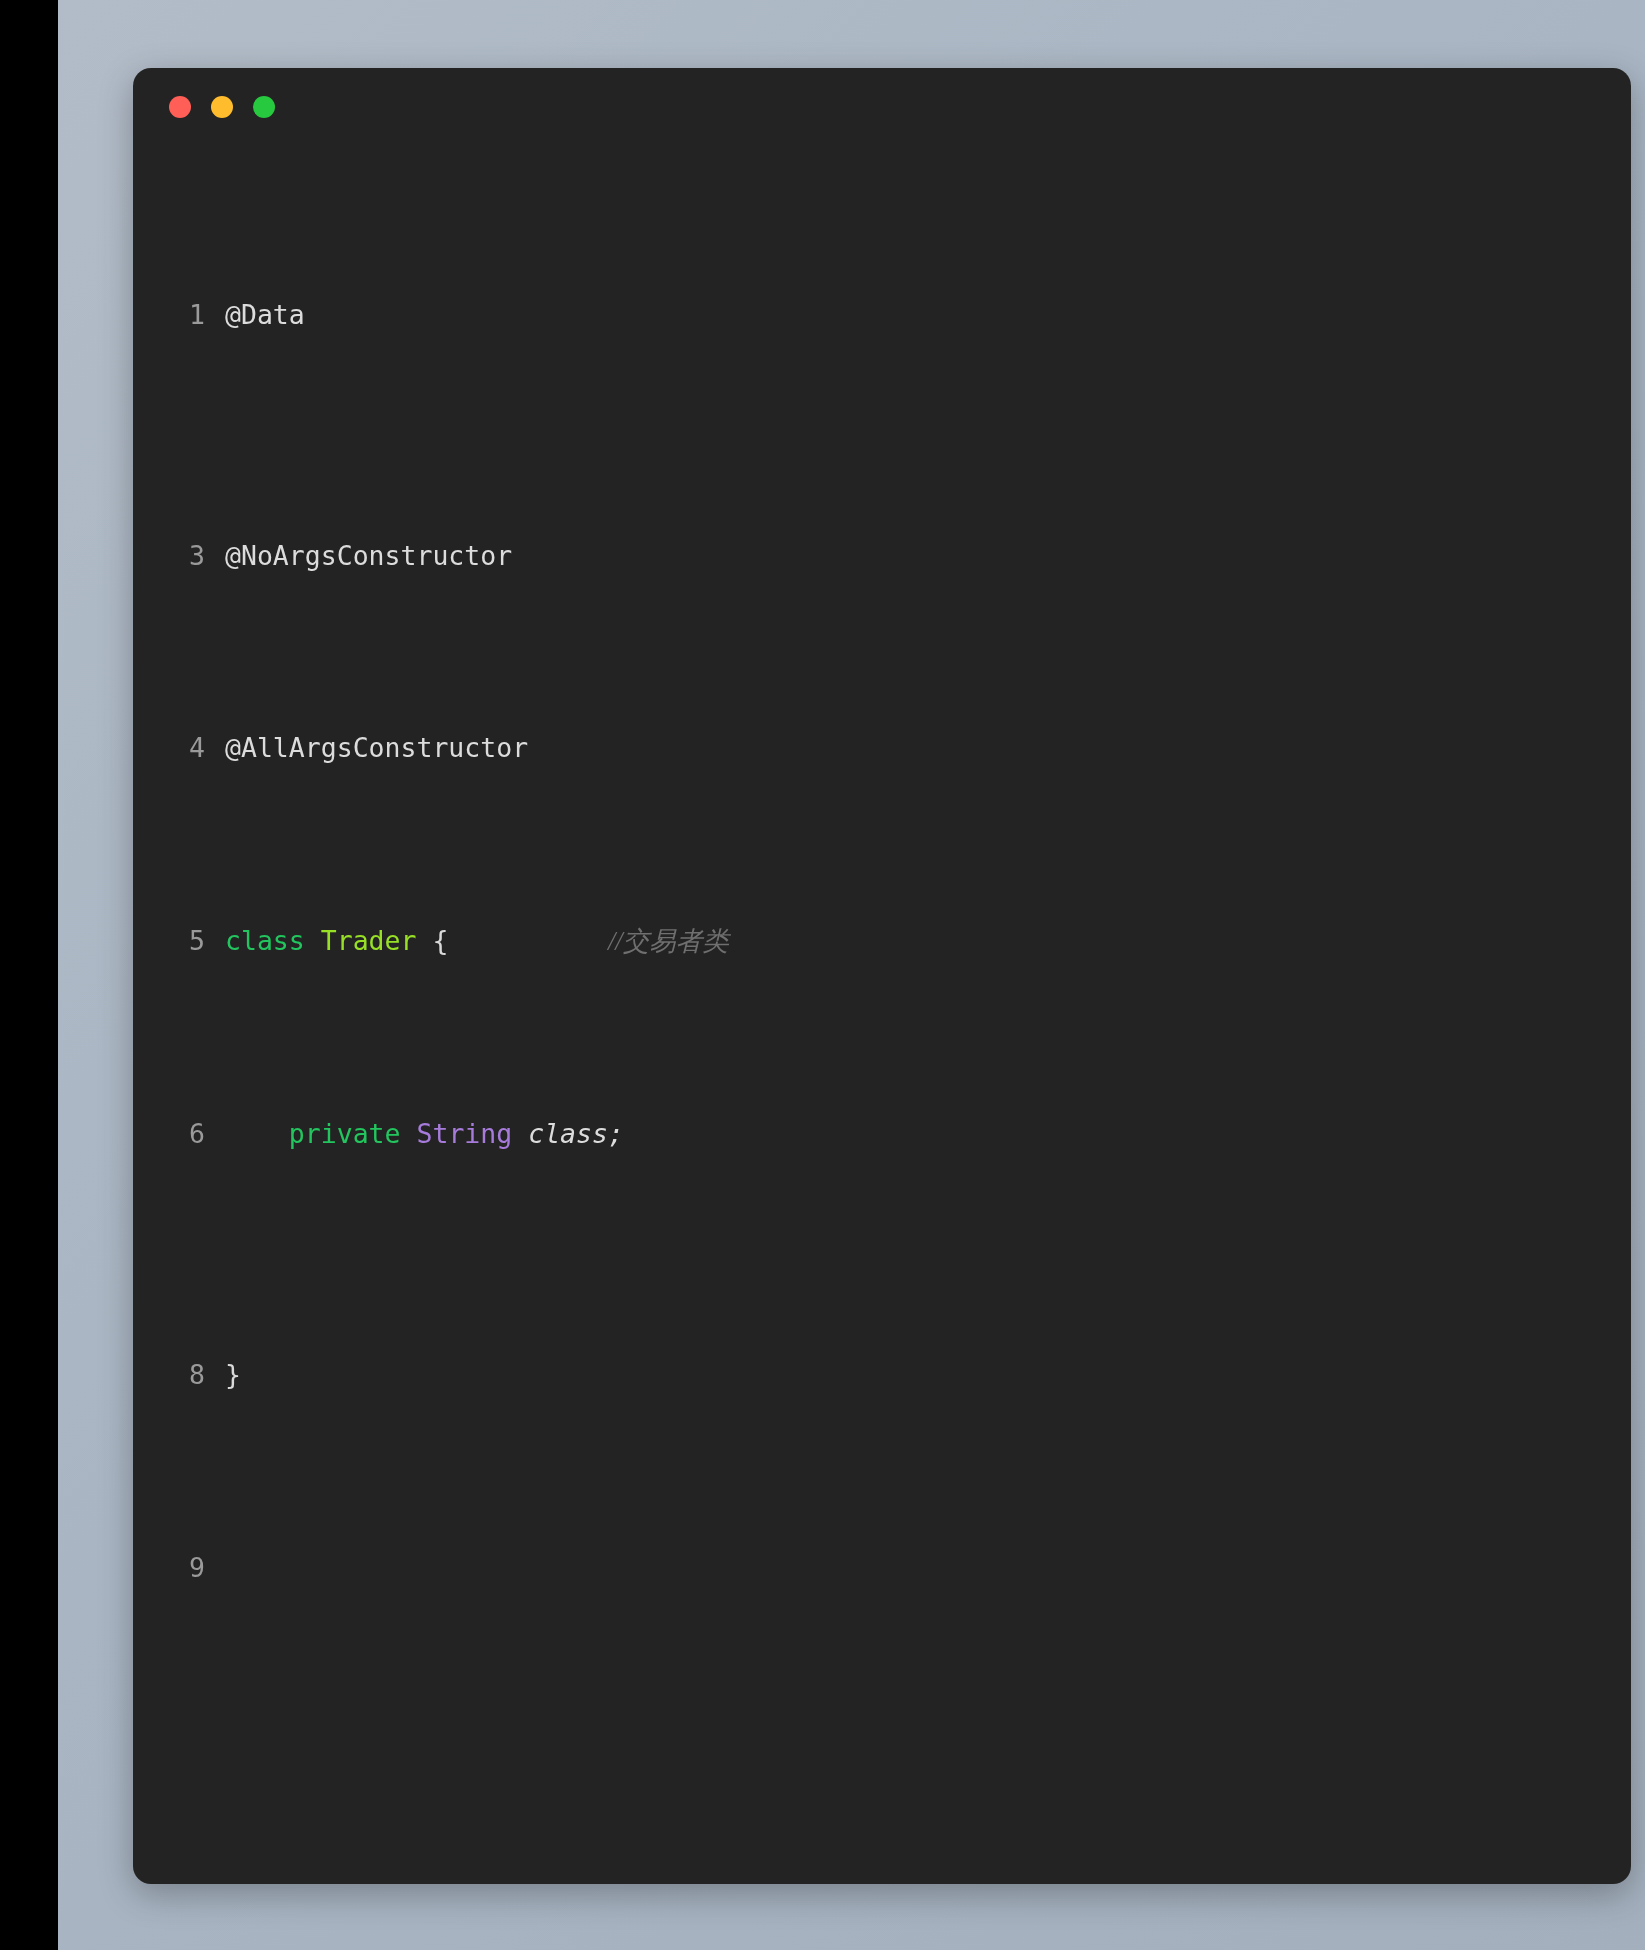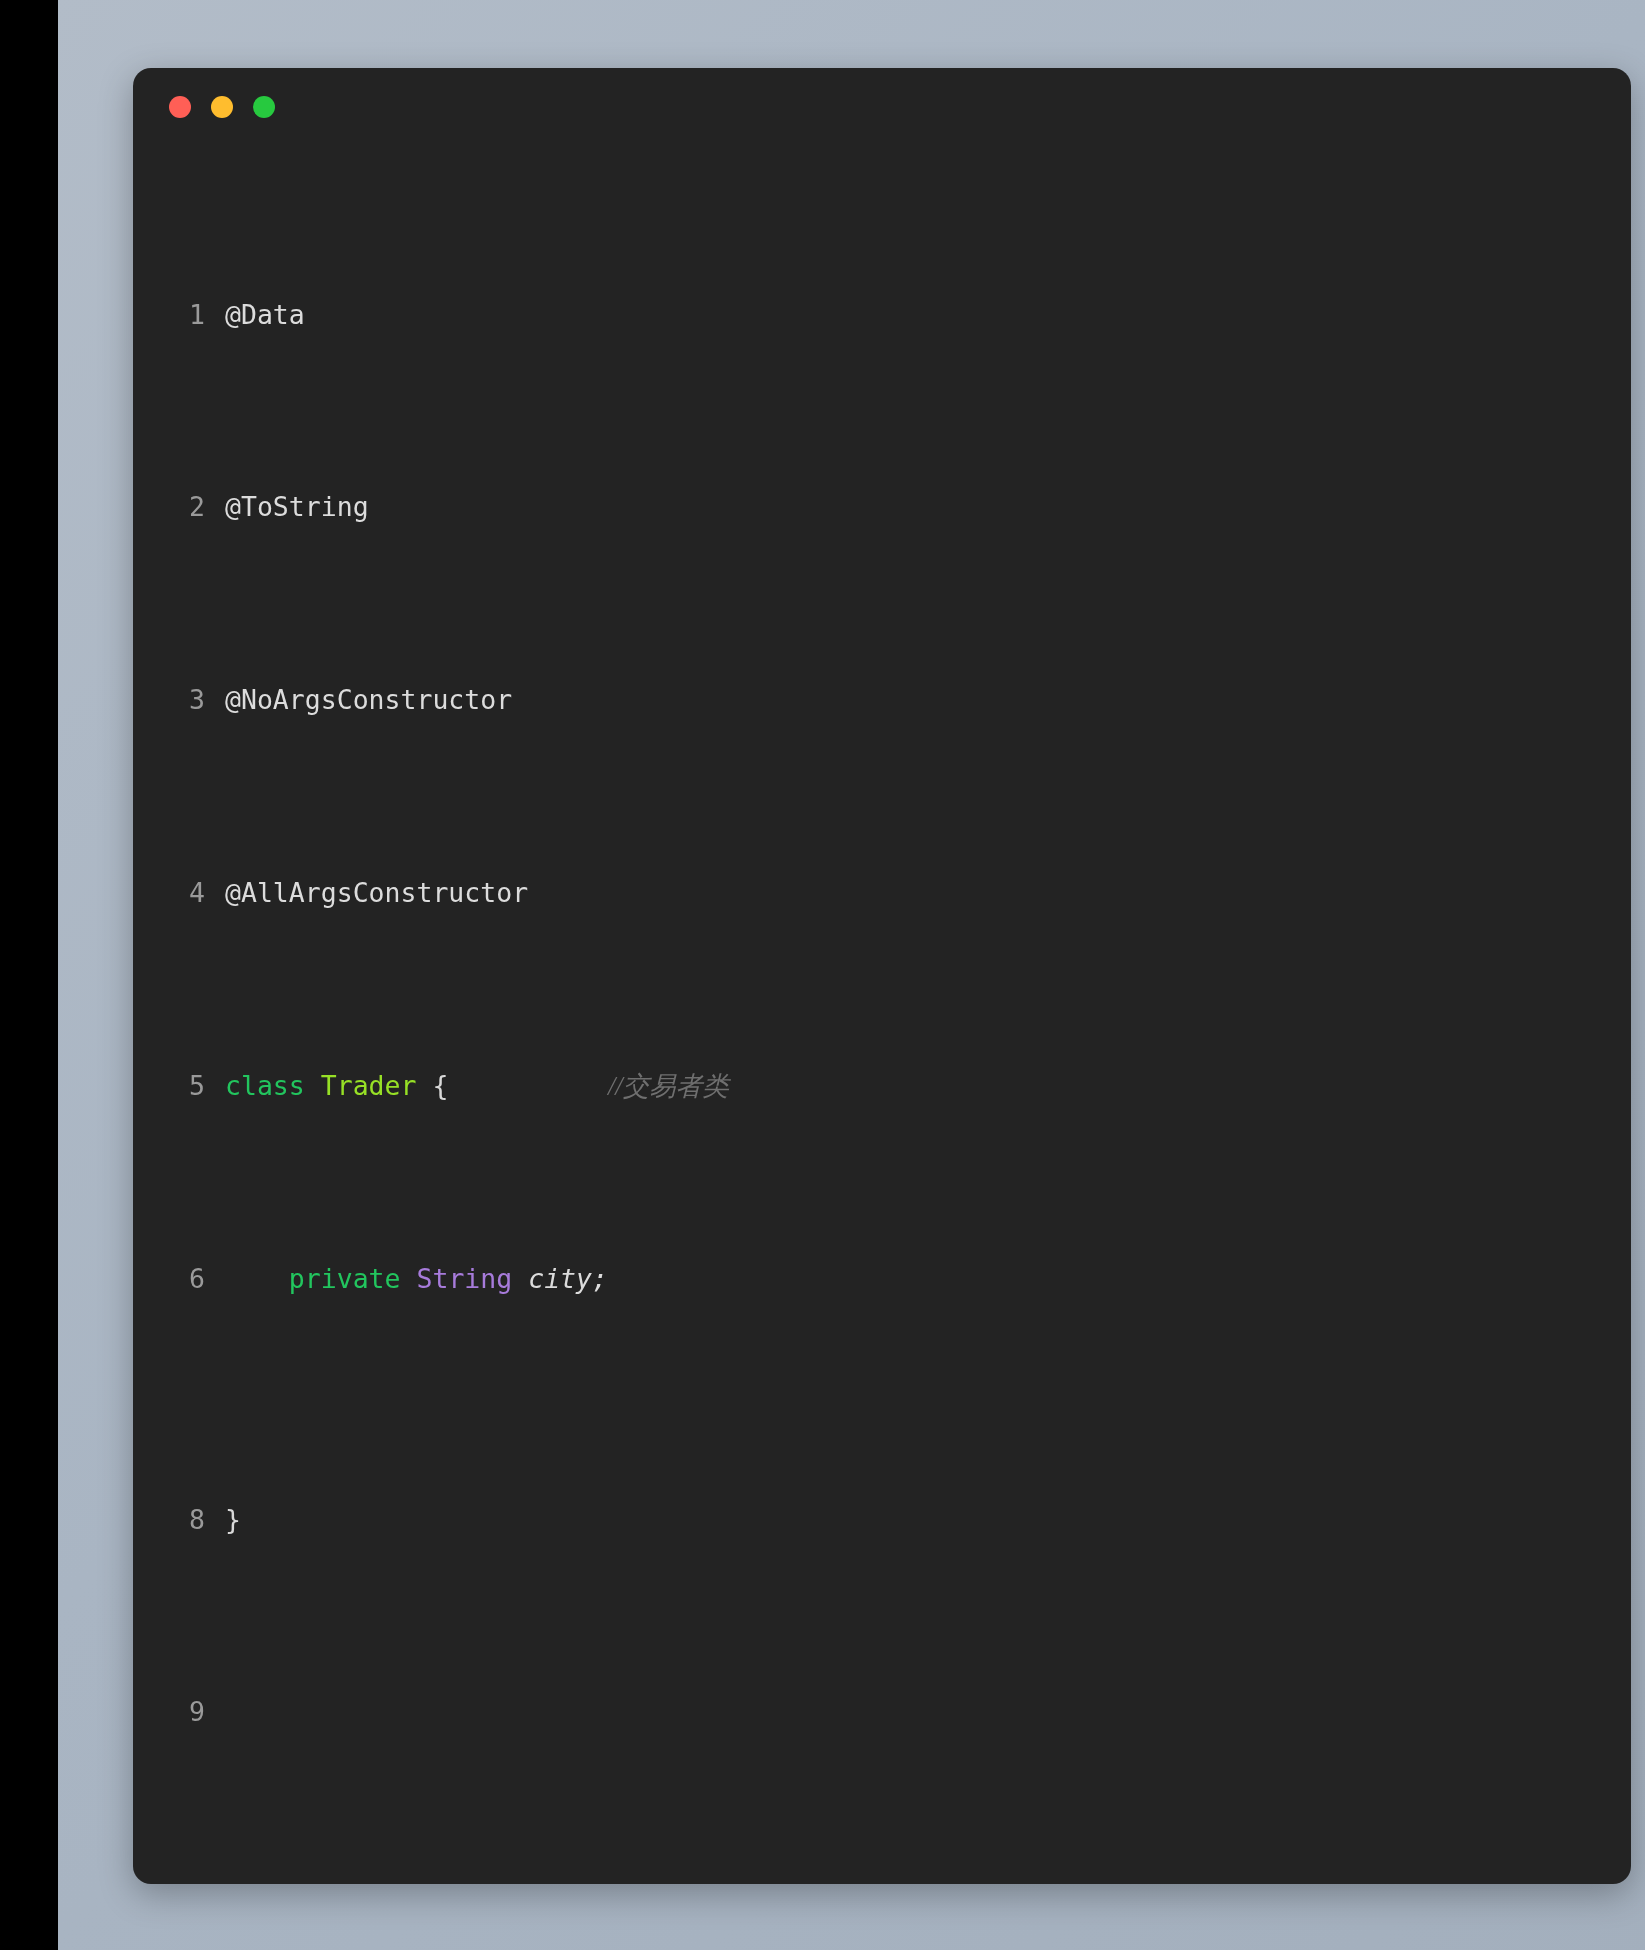--- a/index.html
+++ b/index.html
@@ -78,29 +78,28 @@
     <div id="titlebar">
       <span class="dot" style="background:#ff5f56"></span>
       <span class="dot" style="background:#ffbd2e"></span>
       <span class="dot" style="background:#27c93f"></span>
     </div>
 
     <div id="code-area">
 
       <div class="line"><span class="ln">1</span><span class="code"><span class="ann">@Data</span></span></div>
 
-      <div class="line"><span class="ln">2</span><span class="code"><span class="ann">@ToString</span></span></div>
 
       <div class="line"><span class="ln">3</span><span class="code"><span class="ann">@NoArgsConstructor</span></span></div>
 
       <div class="line"><span class="ln">4</span><span class="code"><span class="ann">@AllArgsConstructor</span></span></div>
 
       <div class="line"><span class="ln">5</span><span class="code"><span class="kw">class</span><span class="plain"> </span><span class="cls">Trader</span><span class="plain"> </span><span class="plain">{</span><span class="plain">          </span><span class="cmt cmt-cn">//交易者类</span></span></div>
 
-      <div class="line"><span class="ln">6</span><span class="code"><span class="plain">    </span><span class="kw">private</span><span class="plain"> </span><span class="type">String</span><span class="plain"> </span><span class="id">city;</span></span></div>
+      <div class="line"><span class="ln">6</span><span class="code"><span class="plain">    </span><span class="kw">private</span><span class="plain"> </span><span class="type">String</span><span class="plain"> </span><span class="id">class;</span></span></div>
 
 
       <div class="line"><span class="ln">8</span><span class="code"><span class="plain">}</span></span></div>
 
       <div class="line"><span class="ln">9</span><span class="code"><span class="plain"></span></span></div>
 
       
 
       
 

